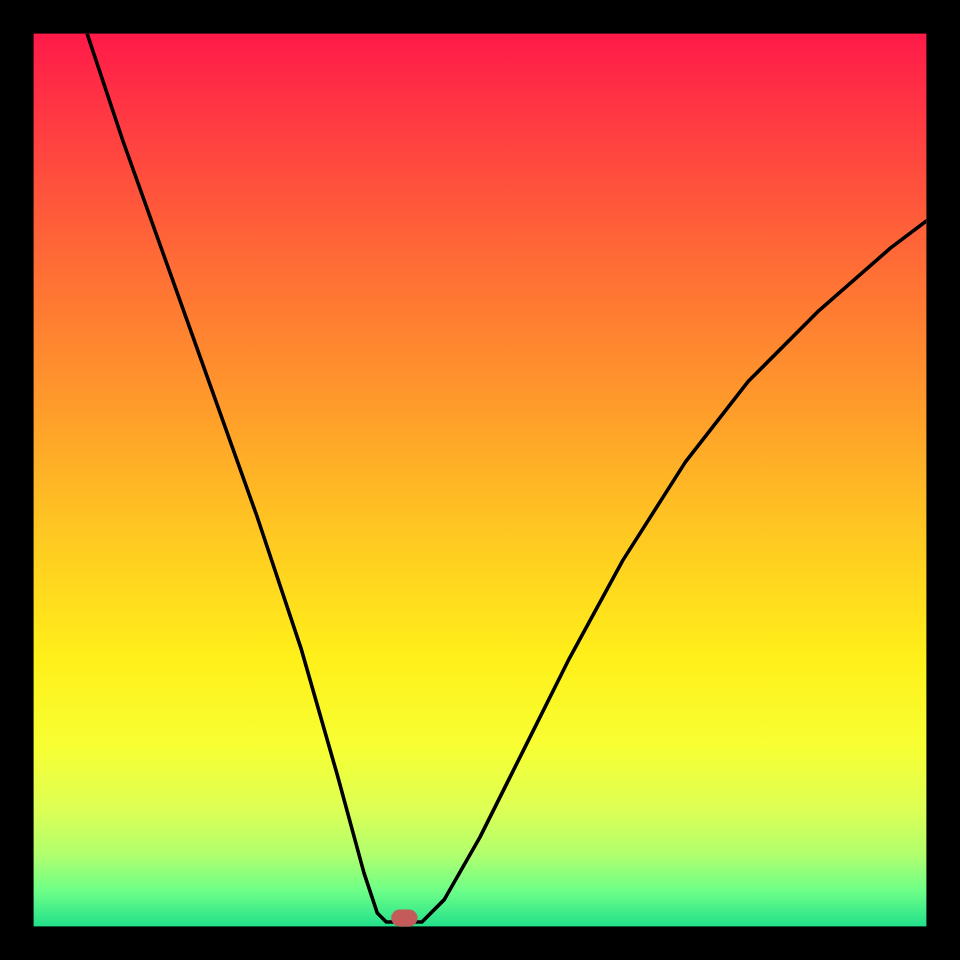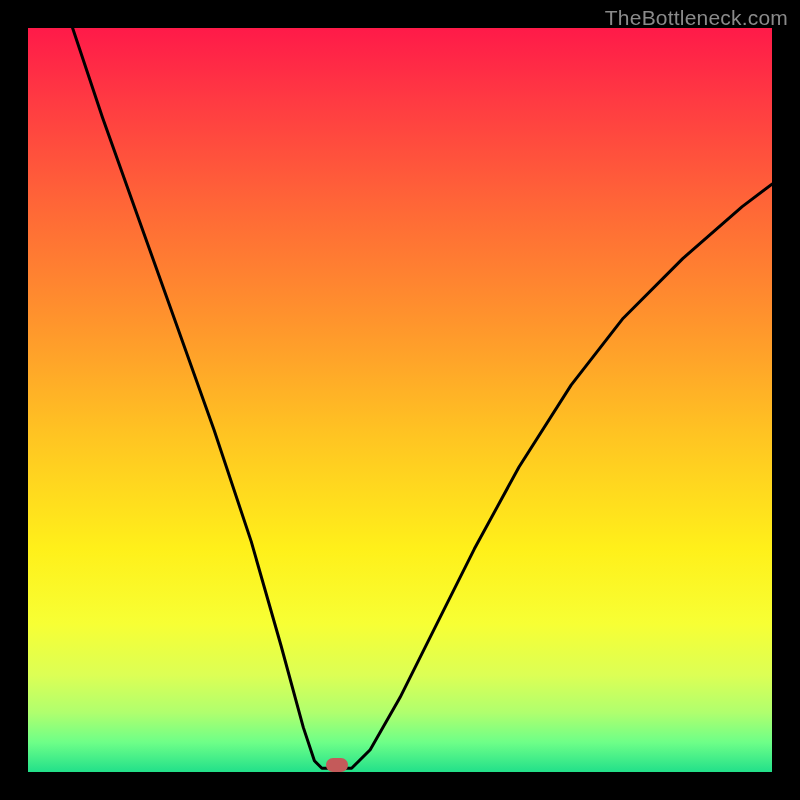--- a/index.html
+++ b/index.html
@@ -59,21 +59,20 @@
     height: 14px;
     border-radius: 7px;
     background: #c45a5a;
     transform: translate(-50%, -50%);
   }
 </style>
 </head>
 <body>
 
 <div class="frame">
-  <div class="watermark">TheBottleneck.com</div>
 
   <div class="plot">
     <svg class="curve" viewBox="0 0 744 744" preserveAspectRatio="none">
       <path id="curve-path" d="M 44.6 0.0 L 74.4 89.3 L 111.6 193.4 L 148.8 297.6 L 186.0 401.8 L 223.2 513.4 L 253.0 617.5 L 275.3 699.4 L 286.4 732.8 L 293.9 740.3 L 293.9 740.3 L 323.6 740.3 L 323.6 740.3 L 342.2 721.7 L 372.0 669.6 L 409.2 595.2 L 446.4 520.8 L 491.0 439.0 L 543.1 357.1 L 595.2 290.2 L 654.7 230.6 L 714.2 178.6 L 744.0 156.2 " fill="none" stroke="#000" stroke-width="3" stroke-linecap="round" stroke-linejoin="round"></path>
     </svg>
     <div class="marker" id="marker" style="left: 308.76px; top: 737.304px;"></div>
   </div>
 </div>
 
 </body></html>

